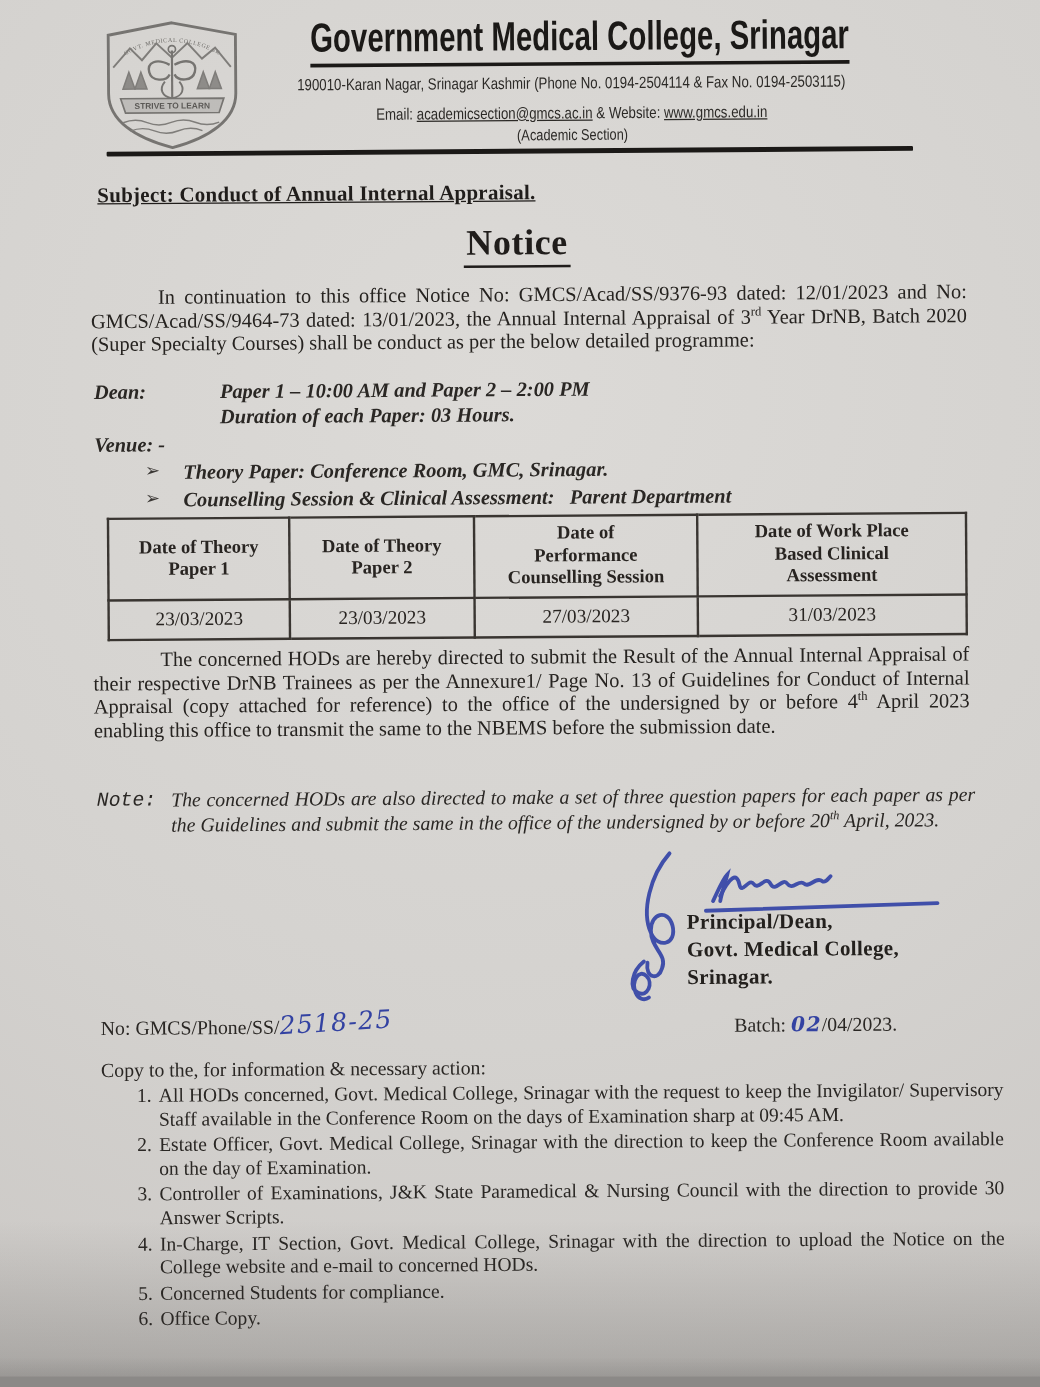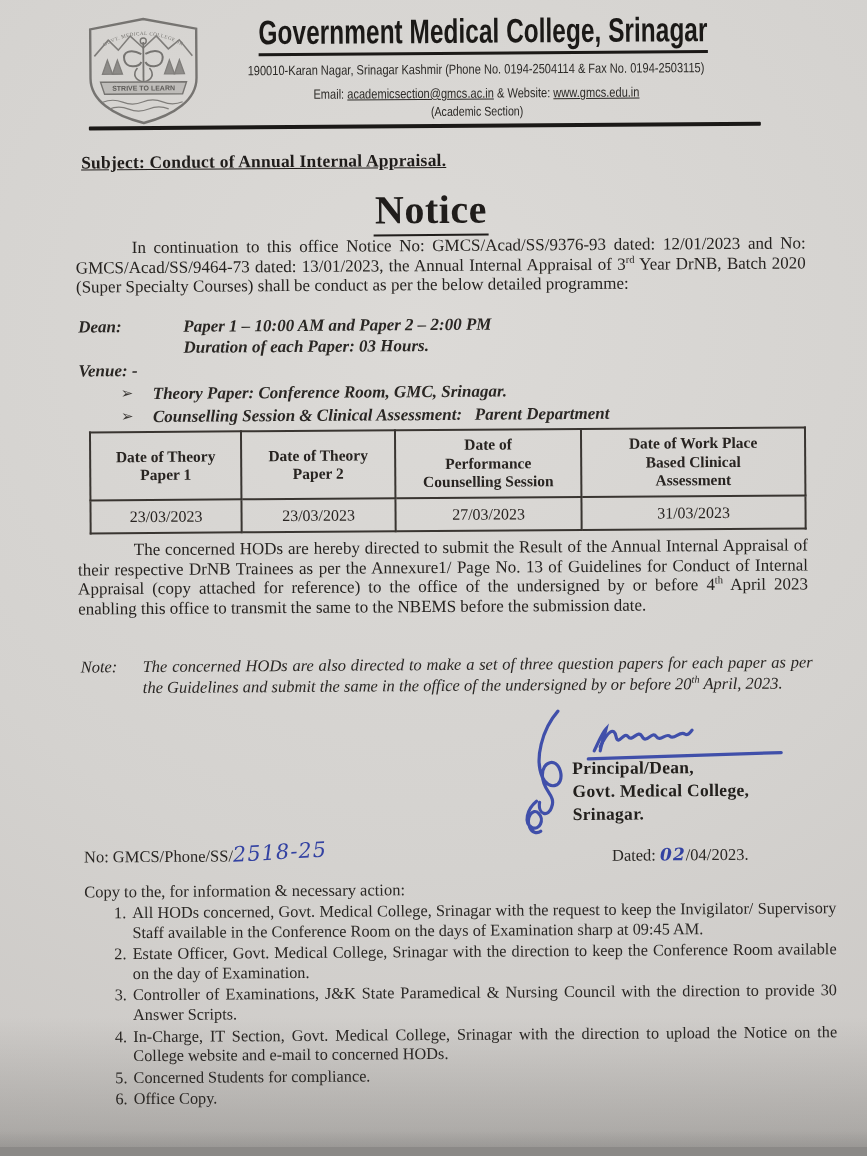--- a/index.html
+++ b/index.html
@@ -49,21 +49,21 @@
   .email-line{margin-top:1px;}
   .u{text-decoration:underline;}
   .section-line{margin-top:0px;font-size:13px;}
   #head-rule{left:92px;top:124px;width:672px;height:4px;background:#1b1917;border-radius:1px;}
 
   
   #subject{left:84px;top:150px;font-size:17.5px;font-weight:bold;color:#201d1b;
     text-decoration:underline;letter-spacing:.2px;}
   #notice-title{left:0;top:186px;width:867px;text-align:center;}
   #notice-title span{
-    display:inline-block;font-size:40px;font-weight:bold;color:#201d1b;
+    display:inline-block;font-size:30px;font-weight:bold;color:#201d1b;
     border-bottom:2.5px solid #201d1b;padding:0 2px 1px 2px;letter-spacing:.5px;
   }
 
   
   .para{font-size:17px;line-height:19.6px;text-align:justify;}
   #para1{left:78px;top:236px;width:730px;text-indent:56px;}
   #para2{left:78px;top:538px;width:730px;text-indent:56px;}
   .b{font-weight:normal;}
   sup{font-size:.62em;line-height:0;}
 
@@ -82,21 +82,21 @@
     font-family:"Liberation Serif", serif;
     text-align:center;vertical-align:middle;
     color:#282421;
   }
   #sched-table th{font-size:15.5px;font-weight:bold;line-height:18.5px;white-space:pre-line;height:62px;padding:2px 6px;}
   #sched-table td{font-size:16px;height:29px;padding:1px 4px;}
   .c1{width:137px;}.c2{width:140px;}.c3{width:172px;}.c4{width:210px;}
 
   
   #note{left:80px;top:654px;width:732px;display:flex;font-style:italic;font-size:16.5px;line-height:21px;color:#2a2724;}
-  #note .note-label{width:62px;flex:none;}
+  #note .note-label{width:62px;flex:none;font-family:Liberation Mono, monospace;}
   #note .note-body{text-align:justify;flex:1;}
 
   
   #sig-block{left:495px;top:708px;width:310px;height:135px;}
   #sig-svg{position:absolute;left:0;top:0;}
   #sig-text{position:absolute;left:76px;top:50px;font-size:17.5px;font-weight:bold;line-height:23px;color:#23201d;letter-spacing:.3px;}
 
   
   #ref-line{left:82px;top:841px;font-size:16.5px;color:#2a2724;}
   .hand{
@@ -238,21 +238,21 @@
       </svg>
       <div id="sig-text">
         <div>Principal/Dean,</div>
         <div>Govt. Medical College,</div>
         <div>Srinagar.</div>
       </div>
     </div>
 
     <div id="ref-line" class="abs"><span>No: GMCS/Phone/SS/</span><span class="hand">2518-25</span></div>
 
-    <div id="dated-line" class="abs"><span>Dated: </span><span class="hand">02</span><span>/04/2023.</span></div>
+    <div id="dated-line" class="abs"><span>Batch: </span><span class="hand">02</span><span>/04/2023.</span></div>
 
     <div id="copy-heading" class="abs">Copy to the, for information &amp; necessary action:</div>
     <ol id="copy-list" class="abs">
       <li>All HODs concerned, Govt. Medical College, Srinagar with the request to keep the Invigilator/ Supervisory Staff available in the Conference Room on the days of Examination sharp at 09:45 AM.</li>
       <li>Estate Officer, Govt. Medical College, Srinagar with the direction to keep the Conference Room available on the day of Examination.</li>
       <li>Controller of Examinations, J&amp;K State Paramedical &amp; Nursing Council with the direction to provide 30 Answer Scripts.</li>
       <li>In-Charge, IT Section, Govt. Medical College, Srinagar with the direction to upload the Notice on the College website and e-mail to concerned HODs.</li>
       <li>Concerned Students for compliance.</li>
       <li>Office Copy.</li>
     </ol>

